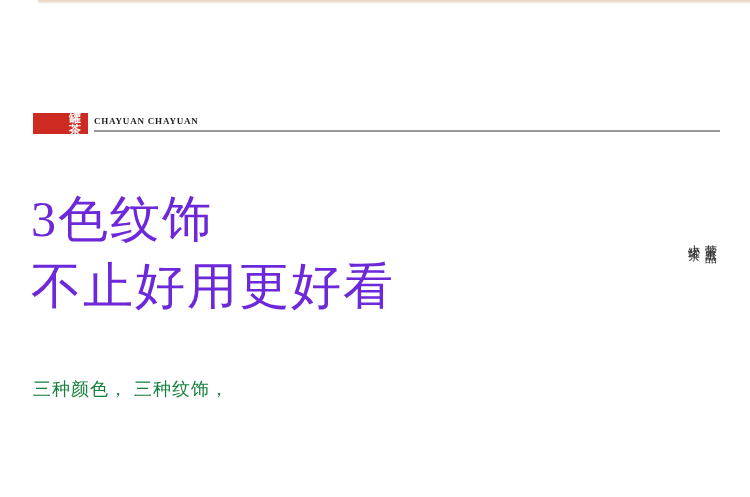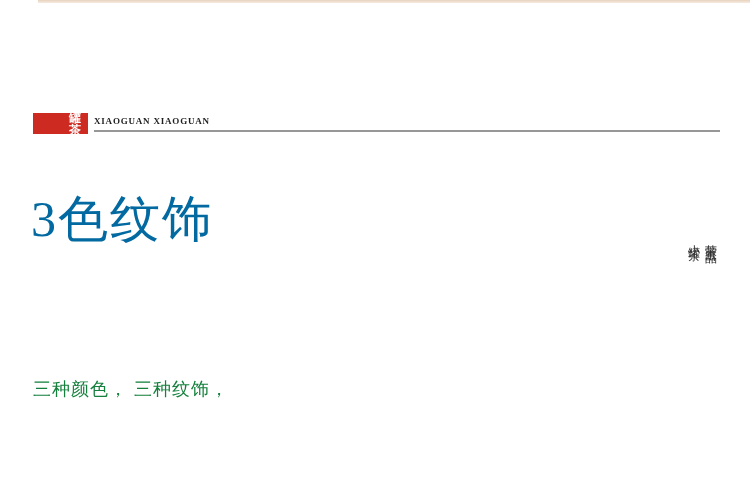--- a/index.html
+++ b/index.html
@@ -68,21 +68,21 @@
   
   .headline {
     position: absolute;
     left: 31px;
     top: 186px;
     font-family: "Liberation Serif", "DejaVu Serif", serif;
     font-weight: 400;
     font-size: 50px;
     line-height: 67px;
     letter-spacing: 2px;
-    color: #0369a1;
+    color: #6d28d9;
     white-space: nowrap;
   }
 
   
   .vertical-seal {
     position: absolute;
     top: 235px;
     right: 31px;
     height: 62px;
     writing-mode: vertical-rl;
@@ -109,26 +109,27 @@
 </style>
 </head>
 <body>
 
 <div class="canvas">
 
   <div class="top-rule"></div>
 
   <span class="badge">小罐茶园</span>
 
-  <span class="brand-latin">XIAOGUAN XIAOGUAN</span>
+  <span class="brand-latin">CHAYUAN CHAYUAN</span>
 
   <div class="header-rule"></div>
 
   <div class="headline">
     <span>3色纹饰</span><br>
+    <span>不止好用更好看</span>
   </div>
 
   <div class="vertical-seal">
     <span class="col">荣誉出品</span>
     <span class="col">小罐茶</span>
   </div>
 
   <div class="body-copy">
     <span>三种颜色， 三种纹饰，</span><br>
   </div>

